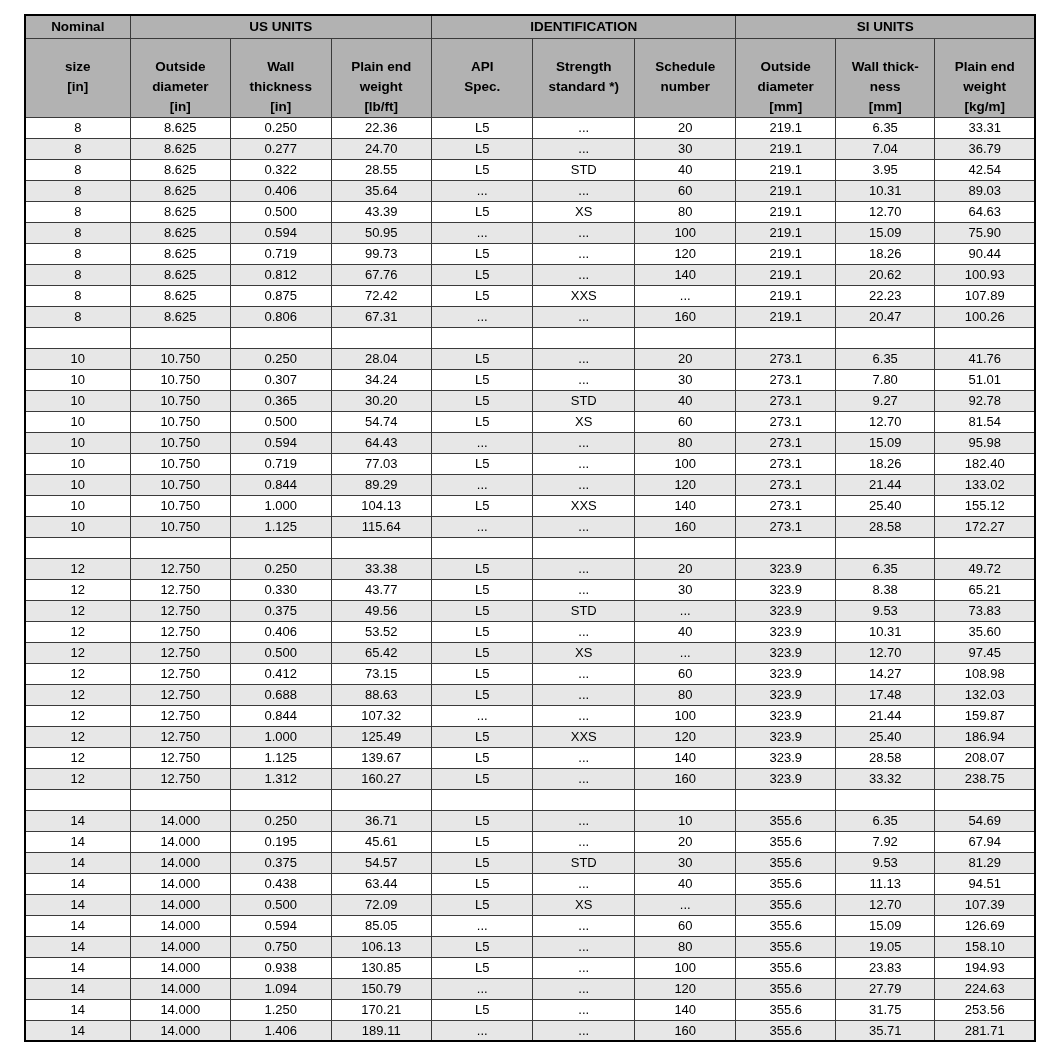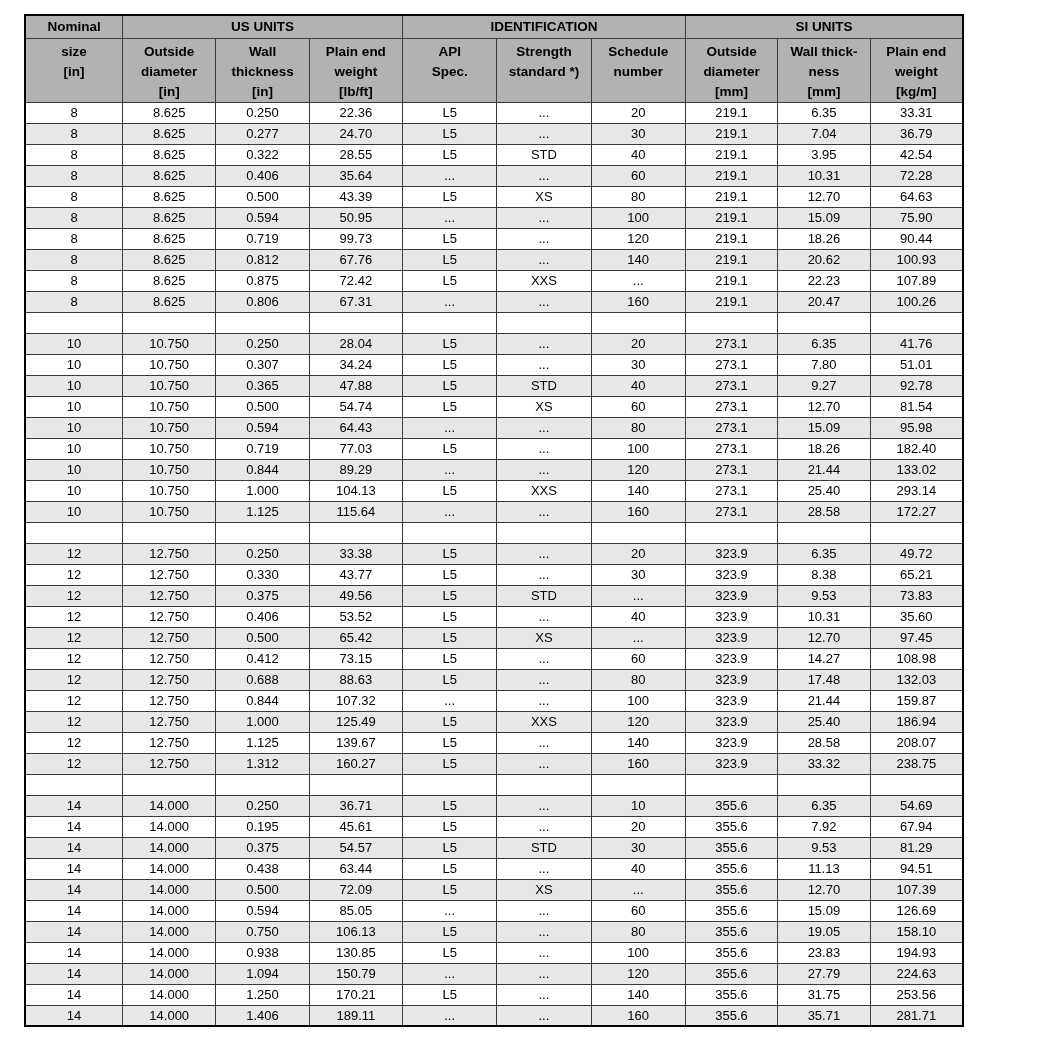--- a/index.html
+++ b/index.html
@@ -17,21 +17,21 @@
   }
   .page {
     width: 1060px;
     height: 1064px;
     background: #ffffff;
     position: relative;
   }
   table.pipe-table {
     border-collapse: collapse;
     table-layout: fixed;
-    width: 940px;
+    width: 1012px;
     margin: 14px 17px 0 24px;
     border: 2px solid var(--outer-col);
   }
   table.pipe-table th,
   table.pipe-table td {
     border: 1px solid var(--border-col);
     text-align: center;
     vertical-align: middle;
     padding: 0 2px;
     overflow: hidden;
@@ -45,21 +45,21 @@
     height: 23px;
     font-size: 13.5px;
     line-height: 20px;
   }
   tr.column-header-row th {
     height: 64px;
     font-size: 13.5px;
     line-height: 20px;
     vertical-align: top;
     white-space: pre-line;
-    padding-top: 3px;
+    padding-top: 18px;
   }
   tbody td {
     height: 21px;
     font-size: 13px;
     line-height: 19px;
     color: #000;
     background: #ffffff;
   }
   tbody tr:nth-child(even) td {
     background: var(--row-alt-bg);
@@ -160,21 +160,21 @@
         <tr>
           <td>8</td>
           <td>8.625</td>
           <td>0.406</td>
           <td>35.64</td>
           <td>...</td>
           <td>...</td>
           <td>60</td>
           <td>219.1</td>
           <td>10.31</td>
-          <td>72.28</td>
+          <td>89.03</td>
         </tr>
         <tr>
           <td>8</td>
           <td>8.625</td>
           <td>0.500</td>
           <td>43.39</td>
           <td>L5</td>
           <td>XS</td>
           <td>80</td>
           <td>219.1</td>
@@ -274,21 +274,21 @@
           <td>...</td>
           <td>30</td>
           <td>273.1</td>
           <td>7.80</td>
           <td>51.01</td>
         </tr>
         <tr>
           <td>10</td>
           <td>10.750</td>
           <td>0.365</td>
-          <td>47.88</td>
+          <td>30.20</td>
           <td>L5</td>
           <td>STD</td>
           <td>40</td>
           <td>273.1</td>
           <td>9.27</td>
           <td>92.78</td>
         </tr>
         <tr>
           <td>10</td>
           <td>10.750</td>
@@ -340,21 +340,21 @@
         <tr>
           <td>10</td>
           <td>10.750</td>
           <td>1.000</td>
           <td>104.13</td>
           <td>L5</td>
           <td>XXS</td>
           <td>140</td>
           <td>273.1</td>
           <td>25.40</td>
-          <td>293.14</td>
+          <td>155.12</td>
         </tr>
         <tr>
           <td>10</td>
           <td>10.750</td>
           <td>1.125</td>
           <td>115.64</td>
           <td>...</td>
           <td>...</td>
           <td>160</td>
           <td>273.1</td>

